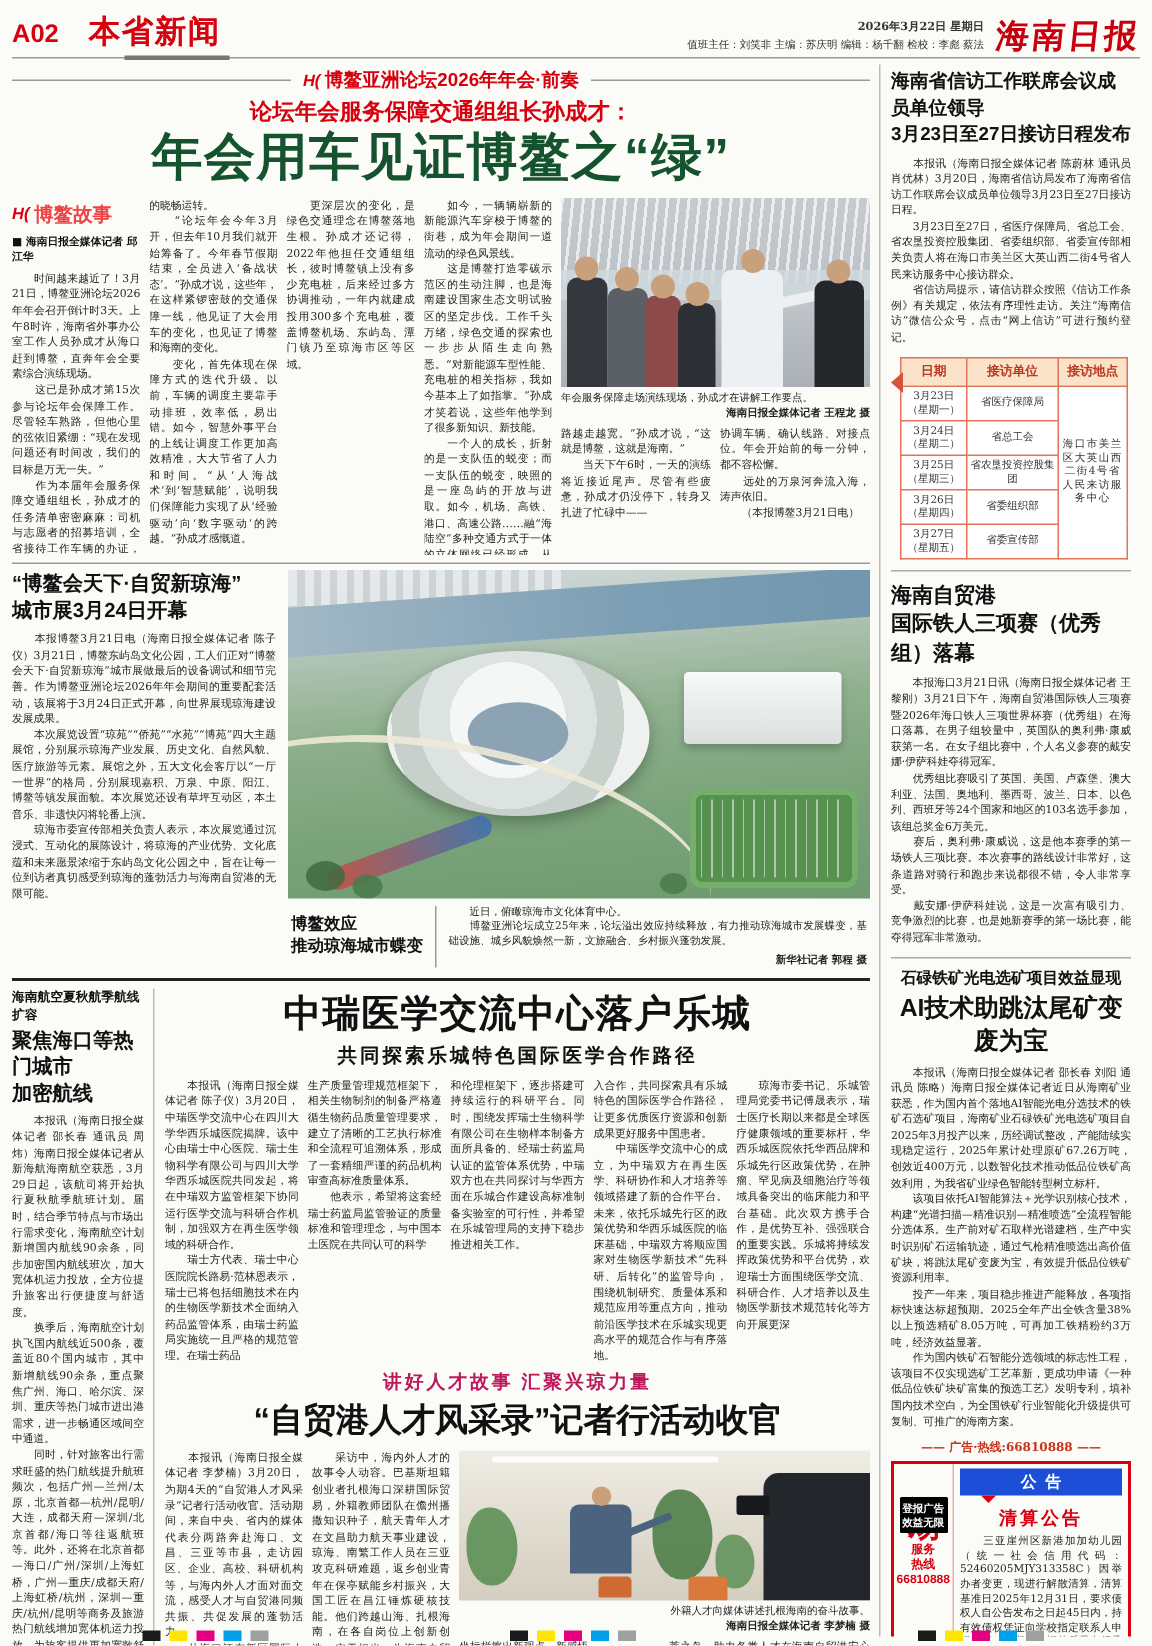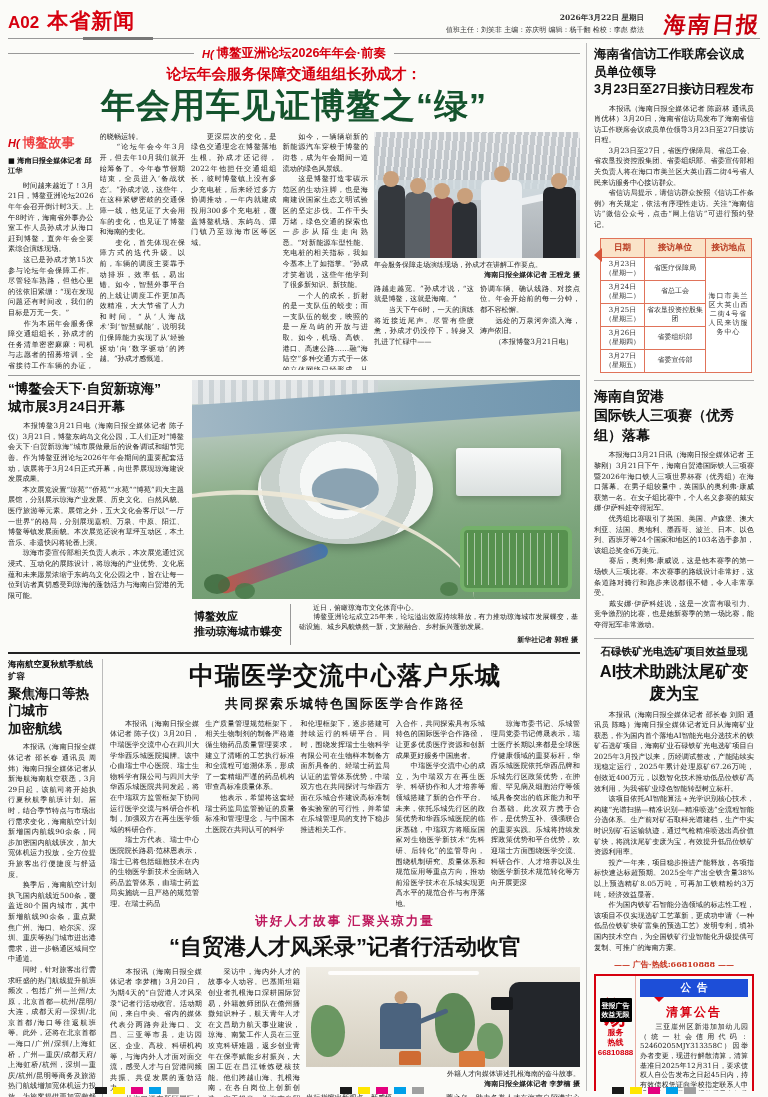--- a/index.html
+++ b/index.html
@@ -2,24 +2,24 @@
 <html><head>
 <meta charset="utf-8">
 <style>
   * { margin:0; padding:0; box-sizing:border-box; }
   html,body { width:768px; height:1097px; background:#fbfbf8; overflow:hidden;
     font-family:"DejaVu Serif", serif; color:#222; }
   .page { position:relative; width:768px; height:1097px; padding:5px 8px 0 8px; overflow:hidden; }
 
   
   .masthead { display:flex; align-items:flex-end; justify-content:space-between; height:30px; }
-  .mh-left { display:flex; align-items:baseline; gap:8px; }
+  .mh-left { display:flex; align-items:baseline; gap:20px; }
   .page-no { font-family:"Liberation Sans",sans-serif; font-weight:700; font-size:17px; color:#d6000f; }
   .section-title { font-family:"Liberation Sans",sans-serif; font-weight:900; font-size:21px; color:#d6000f; letter-spacing:1px; }
-  .mh-right { text-align:right; display:flex; align-items:center; gap:20px; }
+  .mh-right { text-align:right; display:flex; align-items:center; gap:8px; }
   .mh-meta { text-align:right; }
   .mh-date { font-size:7.5px; font-weight:700; color:#333; }
   .mh-staff { font-size:7px; color:#333; margin-top:2px; white-space:nowrap; }
   .paper-logo { font-family:"DejaVu Serif",serif; font-weight:900; font-size:22px; color:#c8000d;
     transform:skewX(-6deg); letter-spacing:2px; line-height:1; }
   .mh-rule { border-top:1px solid #999; margin-top:3px; position:relative; }
   .mh-rule .seg { position:absolute; left:75px; top:-2px; width:70px; border-top:3px solid #777; }
 
   
   .cols { display:flex; margin-top:4px; height:1048px; }

